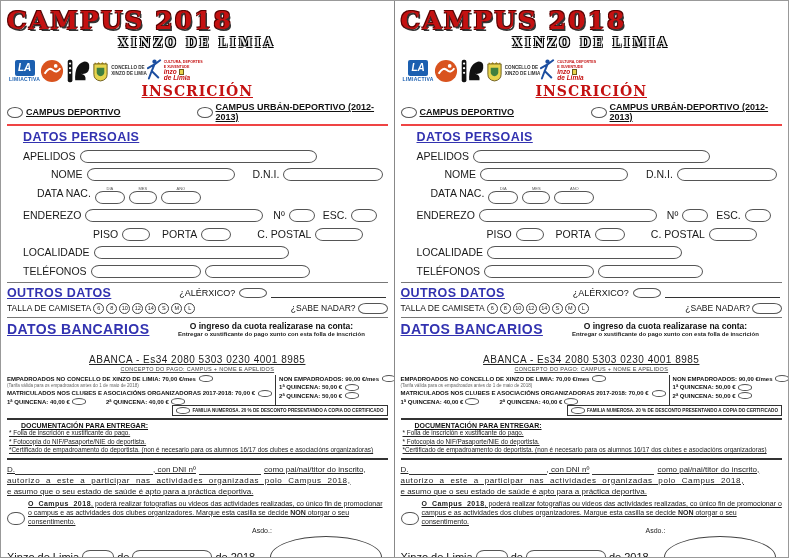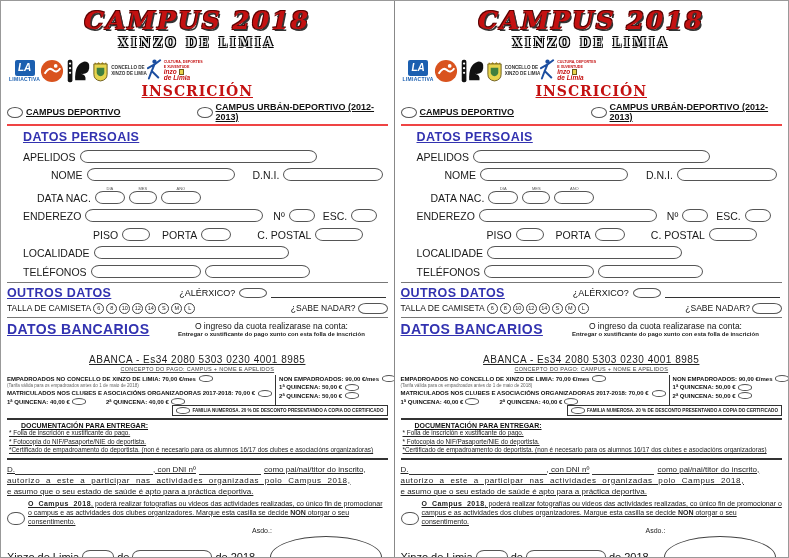--- a/index.html
+++ b/index.html
@@ -2,21 +2,21 @@
 <html><head>
 <meta charset="utf-8">
 <style>
   * { box-sizing: border-box; margin: 0; padding: 0; }
   body { font-family: "Liberation Sans", sans-serif; background: #fff; }
   .sheet { width: 789px; height: 558px; display: flex; border: 1px solid #999; background: #fff; overflow: hidden; }
   .form-copy { width: 50%; height: 100%; padding: 3px 6px 0 6px; border-right: 1px solid #888; overflow: hidden; position: relative; }
   .form-copy:last-child { border-right: none; }
 
   
-  .title { text-align: center; font-family: "DejaVu Serif", serif; font-weight: bold; font-size: 25px; letter-spacing: 2px; color: #c41111; text-shadow: 1.5px 1.5px 0 #333, -1px -1px 0 #5a0000, 1px -1px 0 #5a0000, -1px 1px 0 #5a0000; margin-top: 2px; font-style: italic; }
+  .title { font-family: "DejaVu Serif", serif; font-weight: bold; font-size: 25px; letter-spacing: 2px; color: #c41111; text-shadow: 1.5px 1.5px 0 #333, -1px -1px 0 #5a0000, 1px -1px 0 #5a0000, -1px 1px 0 #5a0000; margin-top: 2px; }
   .subtitle { text-align: center; font-family: "DejaVu Serif", serif; font-weight: bold; font-size: 12px; letter-spacing: 3px; color: #e8e8e8; text-shadow: 1px 1px 0 #000, -1px -1px 0 #000, 1px -1px 0 #000, -1px 1px 0 #000; margin-top: 1px; }
   .logos { display: flex; align-items: center; justify-content: flex-start; margin: 3px 2px 0 2px; height: 36px; }
   .logo { display: flex; align-items: center; gap: 2px; }
   .la-mark { width: 20px; height: 16px; background: #1b5fb0; color: #fff; font-weight: bold; font-style: italic; font-size: 10px; text-align: center; line-height: 16px; border-radius: 2px; margin: 0 auto; }
   .la-name { font-size: 5px; font-weight: bold; color: #1b5fb0; letter-spacing: .3px; }
   .limiactiva { display: block; text-align: center; }
   .concello-text div { font-size: 4.6px; font-weight: bold; color: #333; line-height: 5.6px; }
   .dept-text { text-align: left; }
   .dept-text .tiny { font-size: 3.6px; font-weight: bold; color: #c41111; line-height: 4.2px; }
   .dept-name { font-size: 6.5px; font-weight: bold; font-style: italic; color: #c41111; line-height: 6.5px; }
@@ -28,37 +28,37 @@
   .campus-options { display: flex; align-items: center; margin-top: 3px; border-bottom: 2px solid #ef4444; padding-bottom: 2px; }
   .campus-options .option { display: flex; align-items: center; gap: 3px; flex: 1; }
   .opt-label { font-size: 9px; font-weight: bold; color: #111; text-decoration: underline; }
 
   
   .oval { display: inline-block; height: 13px; border: 1.4px solid #555; border-radius: 8px / 50%; background: #fff; vertical-align: middle; }
   .oval.tiny { height: 7px; border-width: 1px; }
   .sec-head { font-size: 12.5px; font-weight: bold; color: #3232b0; text-decoration: underline; letter-spacing: .4px; }
   .sec-head.big { font-size: 14px; }
 
-  .prow { display: flex; align-items: flex-end; margin-top: 5.5px; gap: 4px; padding-left: 16px; }
+  .prow { display: flex; align-items: flex-start; margin-top: 5.5px; gap: 4px; padding-left: 16px; }
   .plbl { font-size: 10.5px; color: #1a1a1a; white-space: nowrap; }
   .datos-head { margin-top: 4px; }
   .dstack { display: inline-flex; flex-direction: column; align-items: center; }
   .dlbl { font-style: normal; font-size: 4px; color: #555; line-height: 4px; }
 
   .outros-row { display: flex; align-items: center; margin-top: 4px; border-top: 1.5px solid #777; padding-top: 3px; gap: 4px; }
   .alerx-lbl { font-size: 9px; color: #111; margin-left: 64px; }
   .blank-line { flex: 1; border-bottom: 1px solid #333; height: 10px; margin-right: 2px; }
   .talla-row { display: flex; align-items: center; gap: 2px; margin-top: 3px; padding-bottom: 3px; border-bottom: 1.5px solid #777; }
   .talla-lbl, .nadar-lbl { font-size: 8.5px; color: #111; white-space: nowrap; }
   .circle { display: inline-flex; width: 11px; height: 11px; border: 1px solid #444; border-radius: 50%; font-size: 5.5px; align-items: center; justify-content: center; color: #222; }
   .talla-spacer { flex: 1; }
 
   .banc-row { display: flex; align-items: flex-start; margin-top: 3px; gap: 6px; }
   .ingreso { flex: 1; text-align: center; }
-  .ing1 { font-size: 8.5px; font-weight: normal; color: #111; }
+  .ing1 { font-size: 8.5px; font-weight: bold; color: #111; }
   .ing2 { font-size: 6px; font-weight: bold; color: #222; }
   .account { text-align: center; font-size: 10px; letter-spacing: .5px; color: #222; text-decoration: underline; margin-top: 17px; }
   .concepto { text-align: center; font-size: 5.5px; color: #444; text-decoration: underline; margin-top: 1px; letter-spacing: .3px; }
 
   .pricing { display: flex; position: relative; margin-top: 3px; padding-bottom: 10px; }
   .p-left { flex: 1; padding-right: 3px; }
   .p-right { width: 128px; border-left: 1.5px solid #333; padding-left: 3px; }
   .pline { display: flex; align-items: center; gap: 3px; font-size: 6px; font-weight: bold; color: #111; line-height: 8.5px; white-space: nowrap; }
   .pnote { font-size: 4.6px; color: #666; line-height: 6px; }
   .q40 { gap: 2px; }

